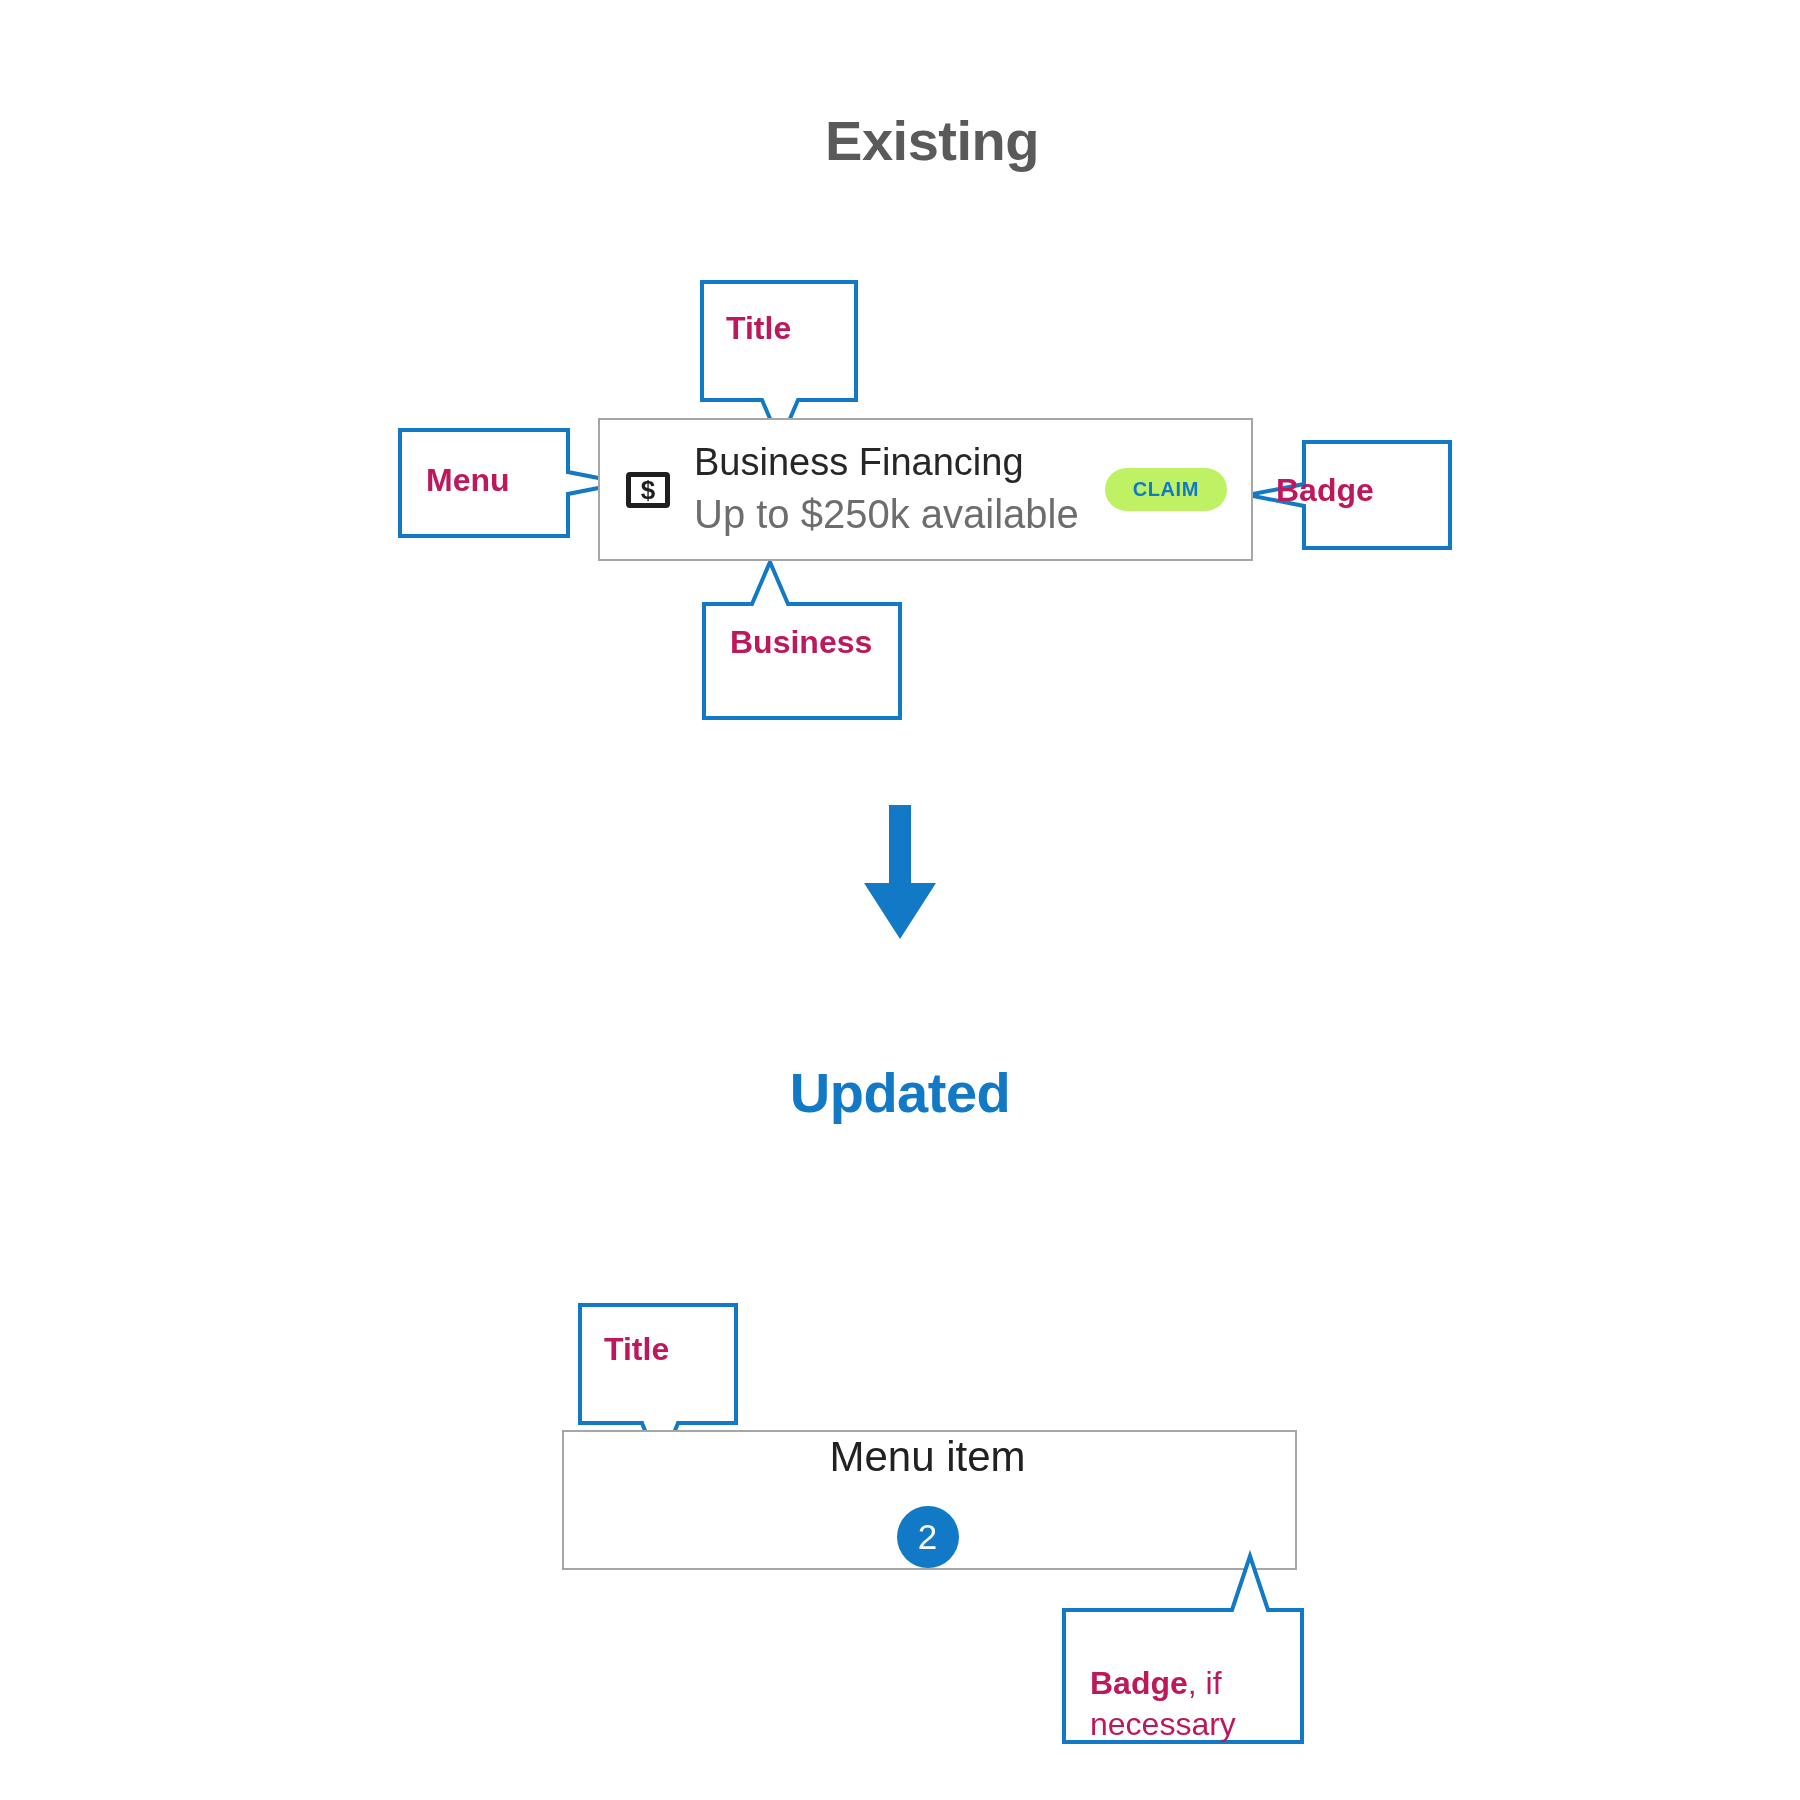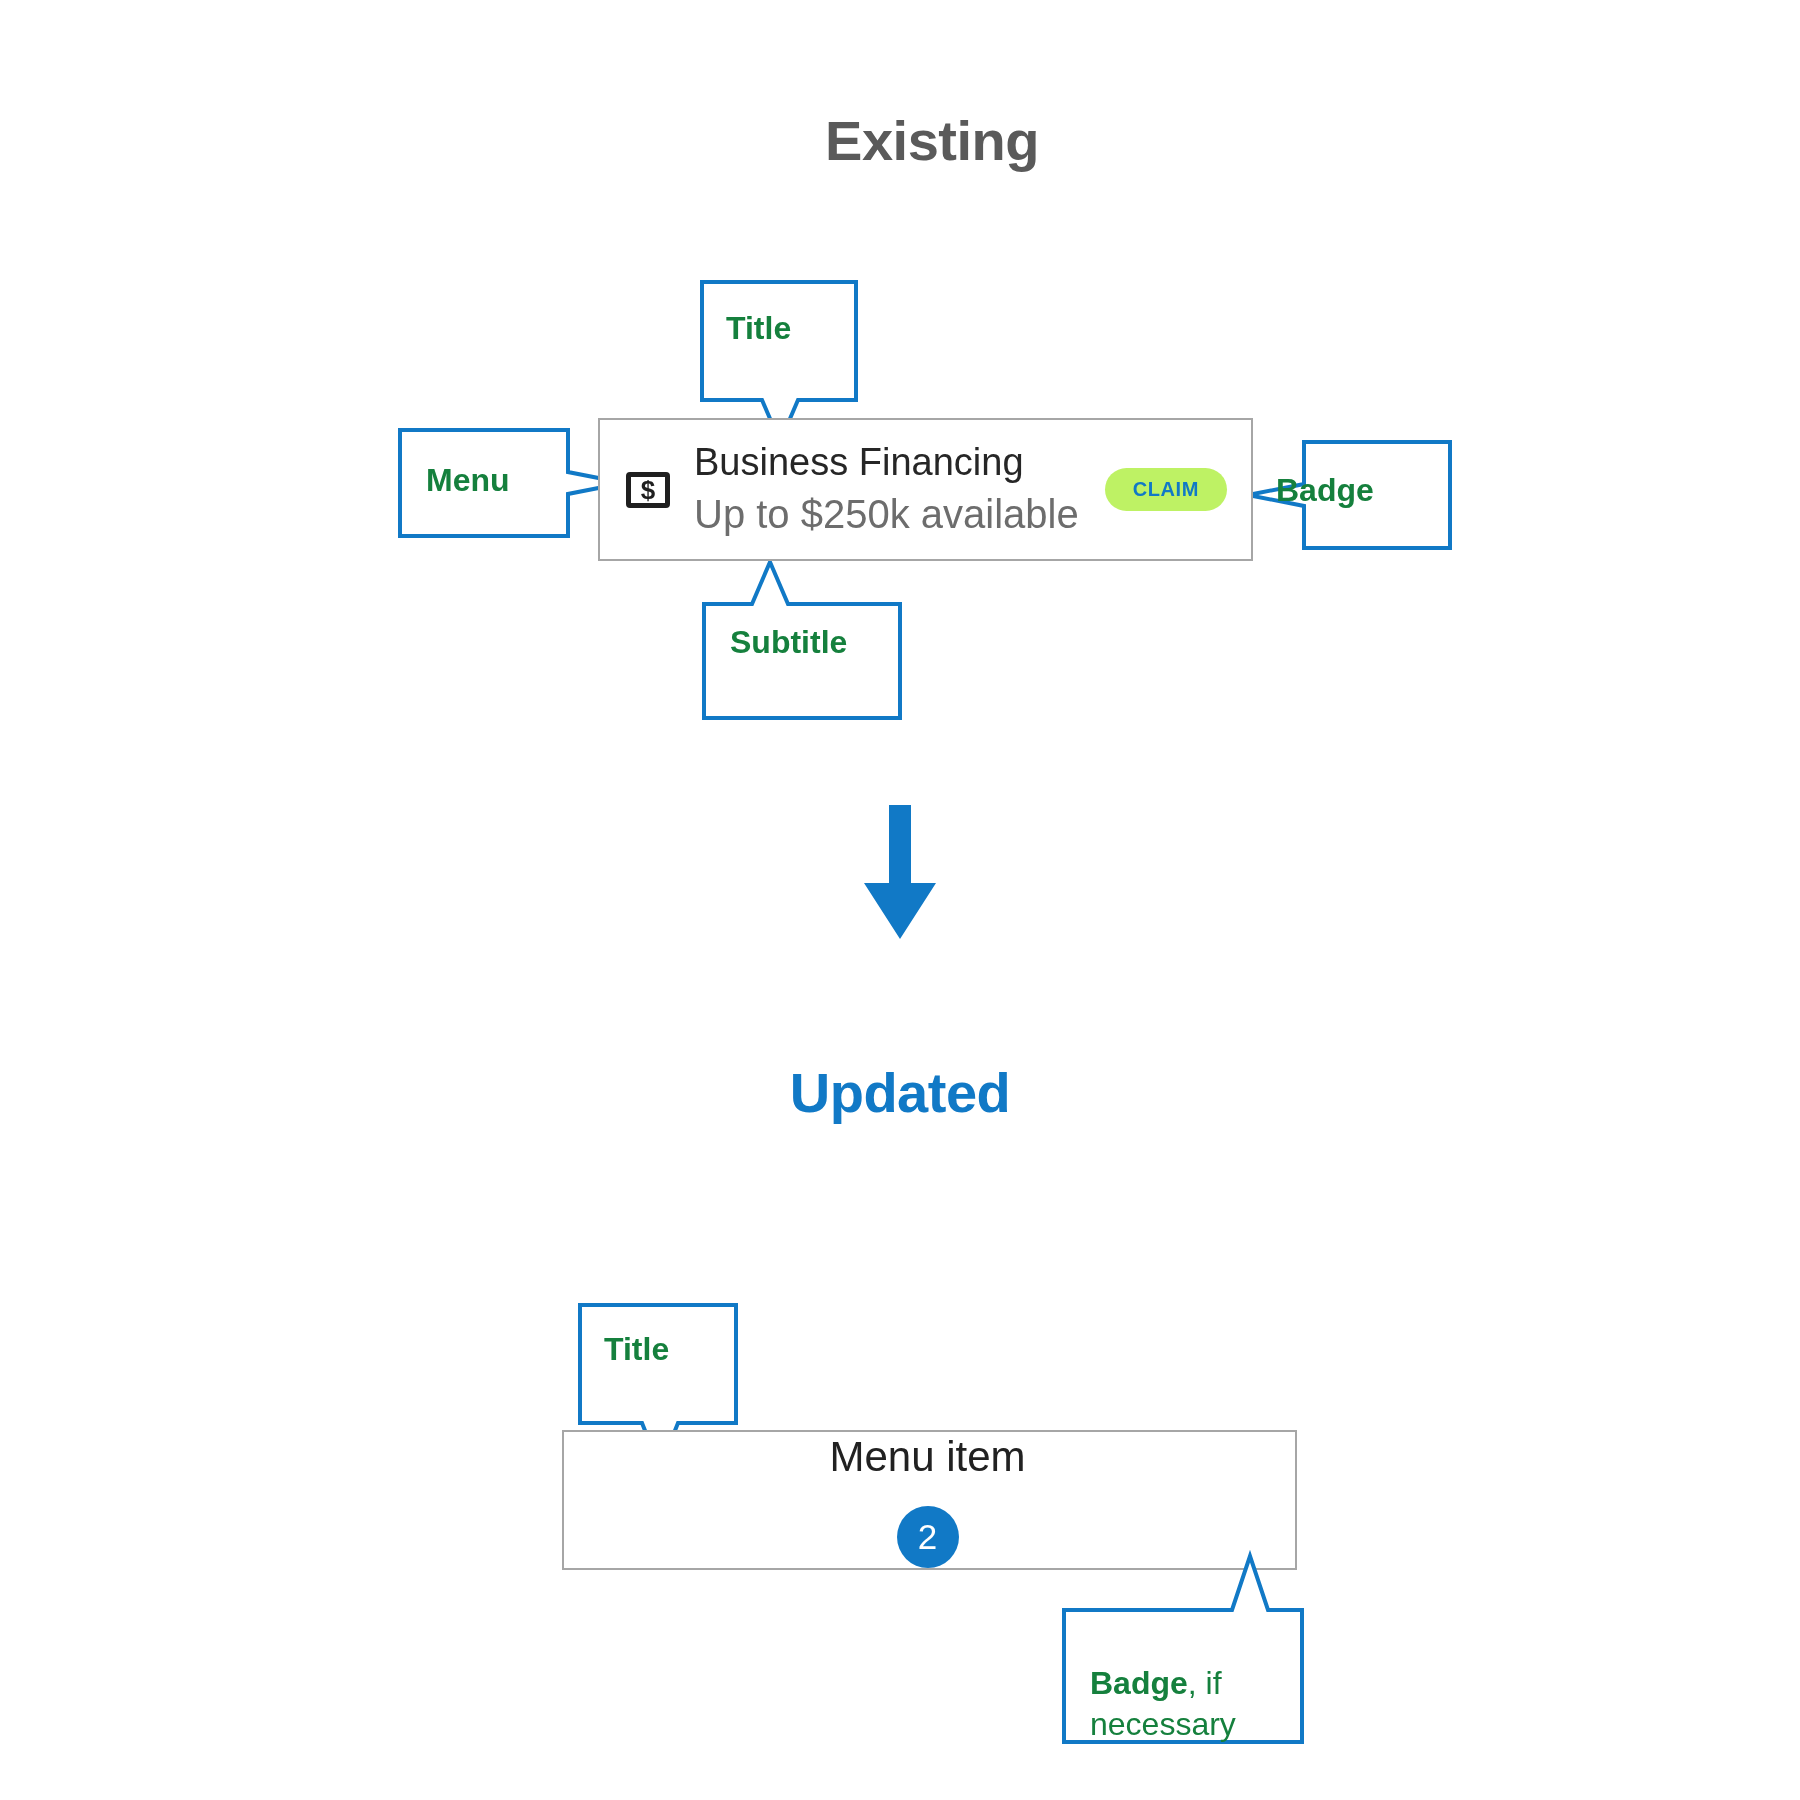--- a/index.html
+++ b/index.html
@@ -143,21 +143,21 @@
     background: transparent;
   }
   .callout svg {
     position: absolute;
     left: 0;
     top: 0;
     overflow: visible;
   }
   .callout-label {
     position: absolute;
-    color: #15803d;
+    color: #be185d;
     font-weight: bold;
     font-size: 32px;
     line-height: 1.28;
     white-space: pre-line;
   }
   .callout-label .reg {
     font-weight: normal;
   }
 
   
@@ -209,21 +209,21 @@
     <svg width="206" height="110" viewBox="0 0 206 110">
       <path d="M58,2 L204,2 L204,108 L58,108 L58,66 L2,55 L58,44 Z" fill="#ffffff" stroke="#1179C6" stroke-width="4" stroke-linejoin="miter"></path>
     </svg>
     <div class="callout-label">Badge</div>
   </div>
 
   <div class="callout" id="callout-subtitle">
     <svg width="200" height="140" viewBox="0 0 200 140">
       <path d="M2,24 L50,24 L68,-18 L86,24 L198,24 L198,138 L2,138 Z" fill="#ffffff" stroke="#1179C6" stroke-width="4" stroke-linejoin="miter"></path>
     </svg>
-    <div class="callout-label">Subtitle</div>
+    <div class="callout-label">Business</div>
   </div>
 
   <div class="ui-card" id="existing-card">
     <div class="money-icon">
       <span>$</span>
     </div>
     <div class="card-texts">
       <div class="card-title">Business Financing</div>
       <div class="card-subtitle">Up to $250k available</div>
     </div>

